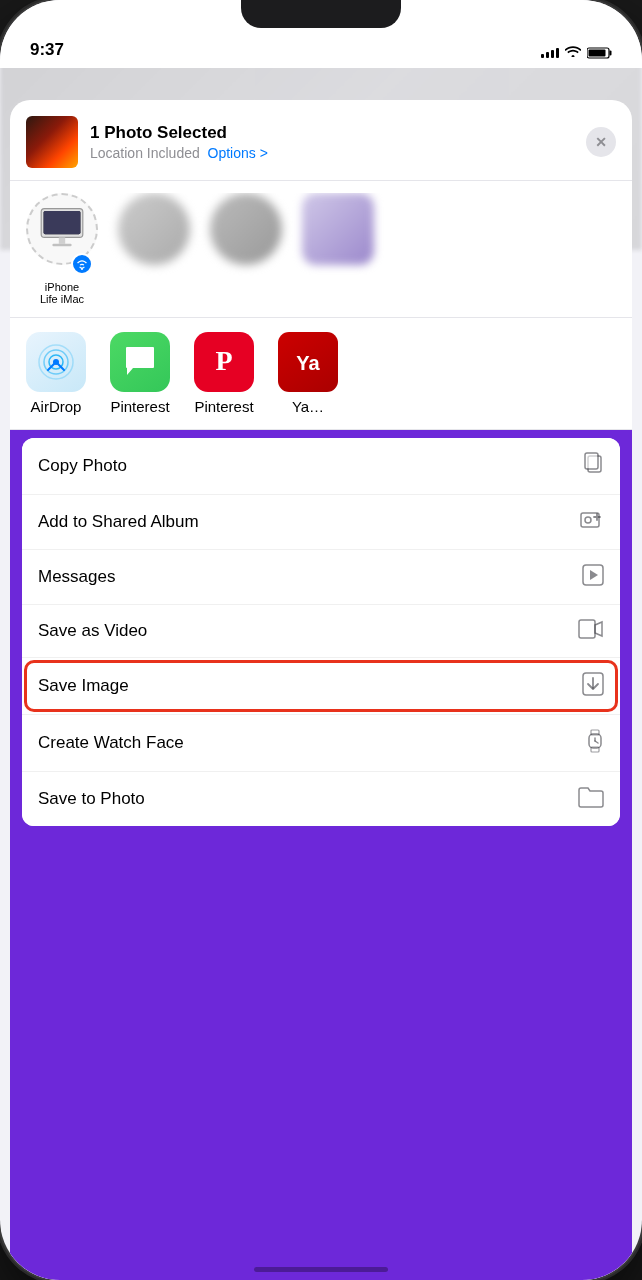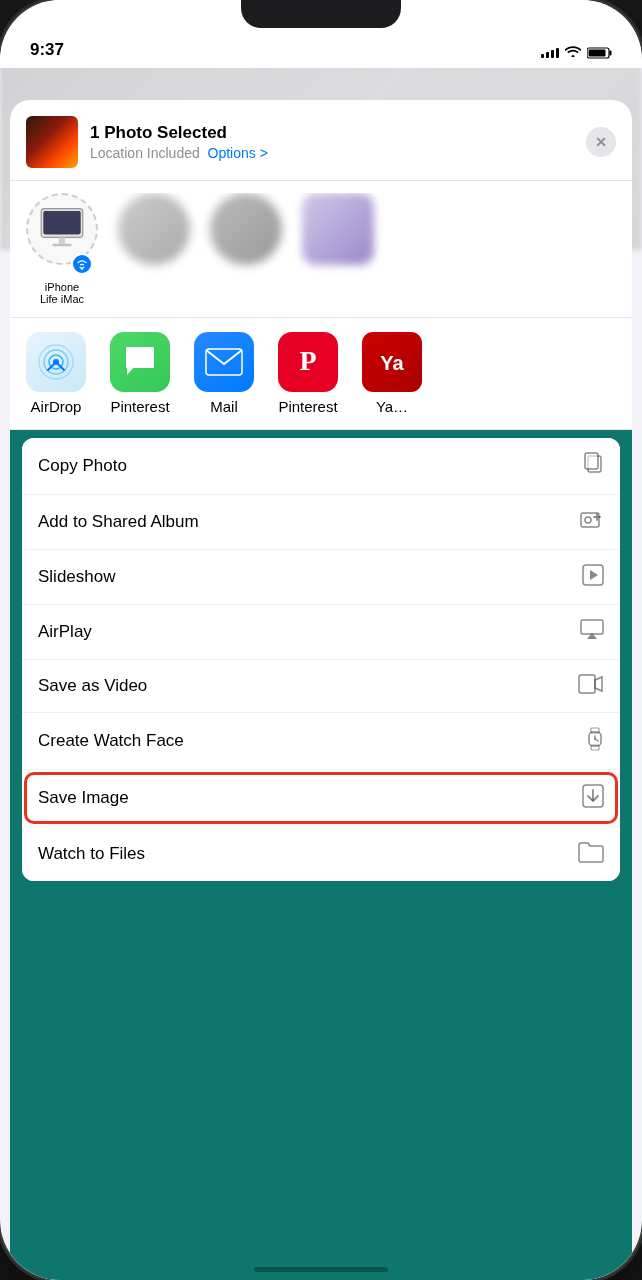--- a/index.html
+++ b/index.html
@@ -267,21 +267,21 @@
 
     .app-label {
       font-size: 15px;
       color: #000;
       text-align: right;
     }
 
     
     .action-list {
       flex: 1;
-      background: #0f766e;
+      background: #6d28d9;
       overflow-y: auto;
     }
 
     .action-group {
       background: white;
       border-radius: 12px;
       margin: 8px 12px;
       overflow: hidden;
     }
 
@@ -457,29 +457,20 @@
 
           <div class="app-item">
             <div class="app-icon app-messages">
               <svg width="34" height="34" viewBox="0 0 34 34">
                 <path d="M3 3 Q3 2 4 2 H30 Q31 2 31 3 V22 Q31 23 30 23 H10 L4 30 L4 23 H4 Q3 23 3 22 Z" fill="white"></path>
               </svg>
             </div>
             <span class="app-label">Pinterest</span>
           </div>
 
-          <div class="app-item">
-            <div class="app-icon app-mail">
-              <svg width="38" height="28" viewBox="0 0 38 28">
-                <rect x="1" y="1" width="36" height="26" rx="3" fill="none" stroke="white" stroke-width="1.5"></rect>
-                <polyline points="1,2 19,16 37,2" fill="none" stroke="white" stroke-width="2"></polyline>
-              </svg>
-            </div>
-            <span class="app-label">Mail</span>
-          </div>
 
           <div class="app-item">
             <div class="app-icon app-pinterest">
               <svg width="36" height="36" viewBox="0 0 36 36">
                 <text x="18" y="26" text-anchor="middle" font-size="28" font-weight="bold" fill="white" font-family="Georgia, serif">P</text>
               </svg>
             </div>
             <span class="app-label">Pinterest</span>
           </div>
 
@@ -512,77 +503,68 @@
             <span>
               <svg width="24" height="22" viewBox="0 0 24 22" fill="none">
                 <rect x="1" y="4" width="18" height="14" rx="2" stroke="#3c3c43" stroke-width="1.5" opacity="0.6"></rect>
                 <circle cx="8" cy="11" r="3" stroke="#3c3c43" stroke-width="1.5" opacity="0.6"></circle>
                 <path d="M14 8 L17 8 M17 8 L20 8 M17 8 L17 5 M17 8 L17 11" stroke="#3c3c43" stroke-width="1.8" stroke-linecap="round" opacity="0.6"></path>
               </svg>
             </span>
           </div>
 
           <div class="action-item">
-            <span class="action-label">Slideshow</span>
+            <span class="action-label">Messages</span>
             <span>
               <svg width="22" height="22" viewBox="0 0 22 22" fill="none">
                 <rect x="1" y="1" width="20" height="20" rx="3" stroke="#3c3c43" stroke-width="1.5" opacity="0.6"></rect>
                 <polygon points="8,6 8,16 16,11" fill="#3c3c43" opacity="0.6"></polygon>
               </svg>
             </span>
           </div>
 
-          <div class="action-item">
-            <span class="action-label">AirPlay</span>
-            <span>
-              <svg width="24" height="22" viewBox="0 0 24 22" fill="none">
-                <rect x="1" y="1" width="22" height="14" rx="2" stroke="#3c3c43" stroke-width="1.5" opacity="0.6"></rect>
-                <path d="M7 20 L12 14 L17 20 Z" fill="#3c3c43" opacity="0.6"></path>
-              </svg>
-            </span>
-          </div>
 
 
           <div class="action-item">
             <span class="action-label">Save as Video</span>
             <span>
               <svg width="26" height="20" viewBox="0 0 26 20" fill="none">
                 <rect x="1" y="1" width="16" height="18" rx="2" stroke="#3c3c43" stroke-width="1.5" opacity="0.6"></rect>
                 <path d="M17 6 L24 3 L24 17 L17 14 Z" stroke="#3c3c43" stroke-width="1.5" fill="none" opacity="0.6"></path>
+              </svg>
+            </span>
+          </div>
+
+          <div class="action-item highlighted">
+            <div class="highlight-ring"></div>
+            <span class="action-label">Save Image</span>
+            <span>
+              <svg width="22" height="24" viewBox="0 0 22 24" fill="none">
+                <rect x="1" y="1" width="20" height="22" rx="3" stroke="#3c3c43" stroke-width="1.5" opacity="0.6"></rect>
+                <line x1="11" y1="6" x2="11" y2="16" stroke="#3c3c43" stroke-width="1.8" stroke-linecap="round" opacity="0.6"></line>
+                <polyline points="6,12 11,17 16,12" stroke="#3c3c43" stroke-width="1.8" stroke-linecap="round" stroke-linejoin="round" fill="none" opacity="0.6"></polyline>
               </svg>
             </span>
           </div>
 
           <div class="action-item">
             <span class="action-label">Create Watch Face</span>
             <span>
               <svg width="18" height="24" viewBox="0 0 18 24" fill="none">
                 <rect x="3" y="5" width="12" height="14" rx="4" stroke="#3c3c43" stroke-width="1.5" opacity="0.6"></rect>
                 <rect x="5" y="1" width="8" height="5" rx="1" stroke="#3c3c43" stroke-width="1.2" fill="none" opacity="0.5"></rect>
                 <rect x="5" y="18" width="8" height="5" rx="1" stroke="#3c3c43" stroke-width="1.2" fill="none" opacity="0.5"></rect>
                 <line x1="9" y1="9" x2="9" y2="12" stroke="#3c3c43" stroke-width="1.5" stroke-linecap="round" opacity="0.6"></line>
                 <line x1="9" y1="12" x2="12" y2="14" stroke="#3c3c43" stroke-width="1.5" stroke-linecap="round" opacity="0.6"></line>
               </svg>
             </span>
           </div>
 
-          <div class="action-item highlighted">
-            <div class="highlight-ring"></div>
-            <span class="action-label">Save Image</span>
-            <span>
-              <svg width="22" height="24" viewBox="0 0 22 24" fill="none">
-                <rect x="1" y="1" width="20" height="22" rx="3" stroke="#3c3c43" stroke-width="1.5" opacity="0.6"></rect>
-                <line x1="11" y1="6" x2="11" y2="16" stroke="#3c3c43" stroke-width="1.8" stroke-linecap="round" opacity="0.6"></line>
-                <polyline points="6,12 11,17 16,12" stroke="#3c3c43" stroke-width="1.8" stroke-linecap="round" stroke-linejoin="round" fill="none" opacity="0.6"></polyline>
-              </svg>
-            </span>
-          </div>
-
           <div class="action-item" style="border-bottom:none;">
-            <span class="action-label">Watch to Files</span>
+            <span class="action-label">Save to Photo</span>
             <span>
               <svg width="26" height="22" viewBox="0 0 26 22" fill="none">
                 <path d="M1 4 C1 3 2 2 3 2 L10 2 L12 5 L23 5 C24 5 25 6 25 7 L25 19 C25 20 24 21 23 21 L3 21 C2 21 1 20 1 19 Z" stroke="#3c3c43" stroke-width="1.5" fill="none" opacity="0.6"></path>
               </svg>
             </span>
           </div>
 
         </div>
       </div>
     </div>

